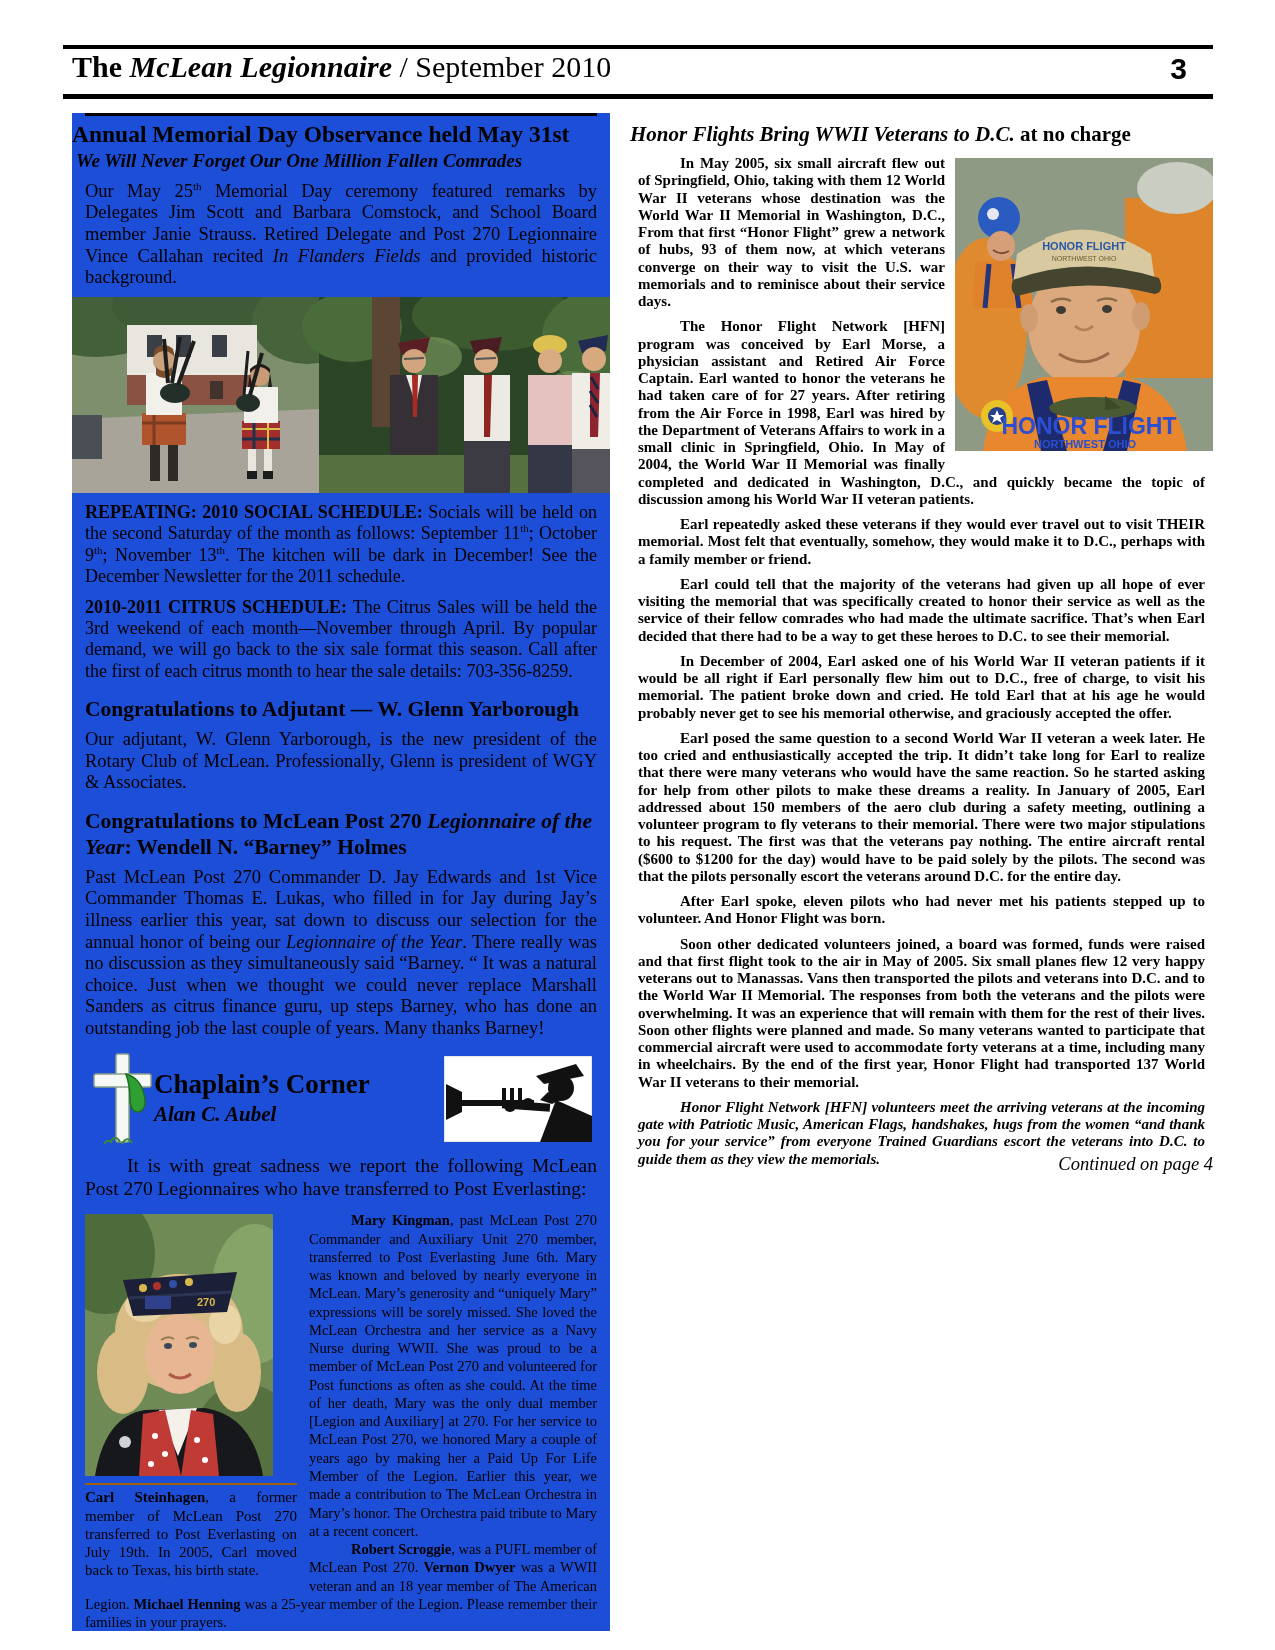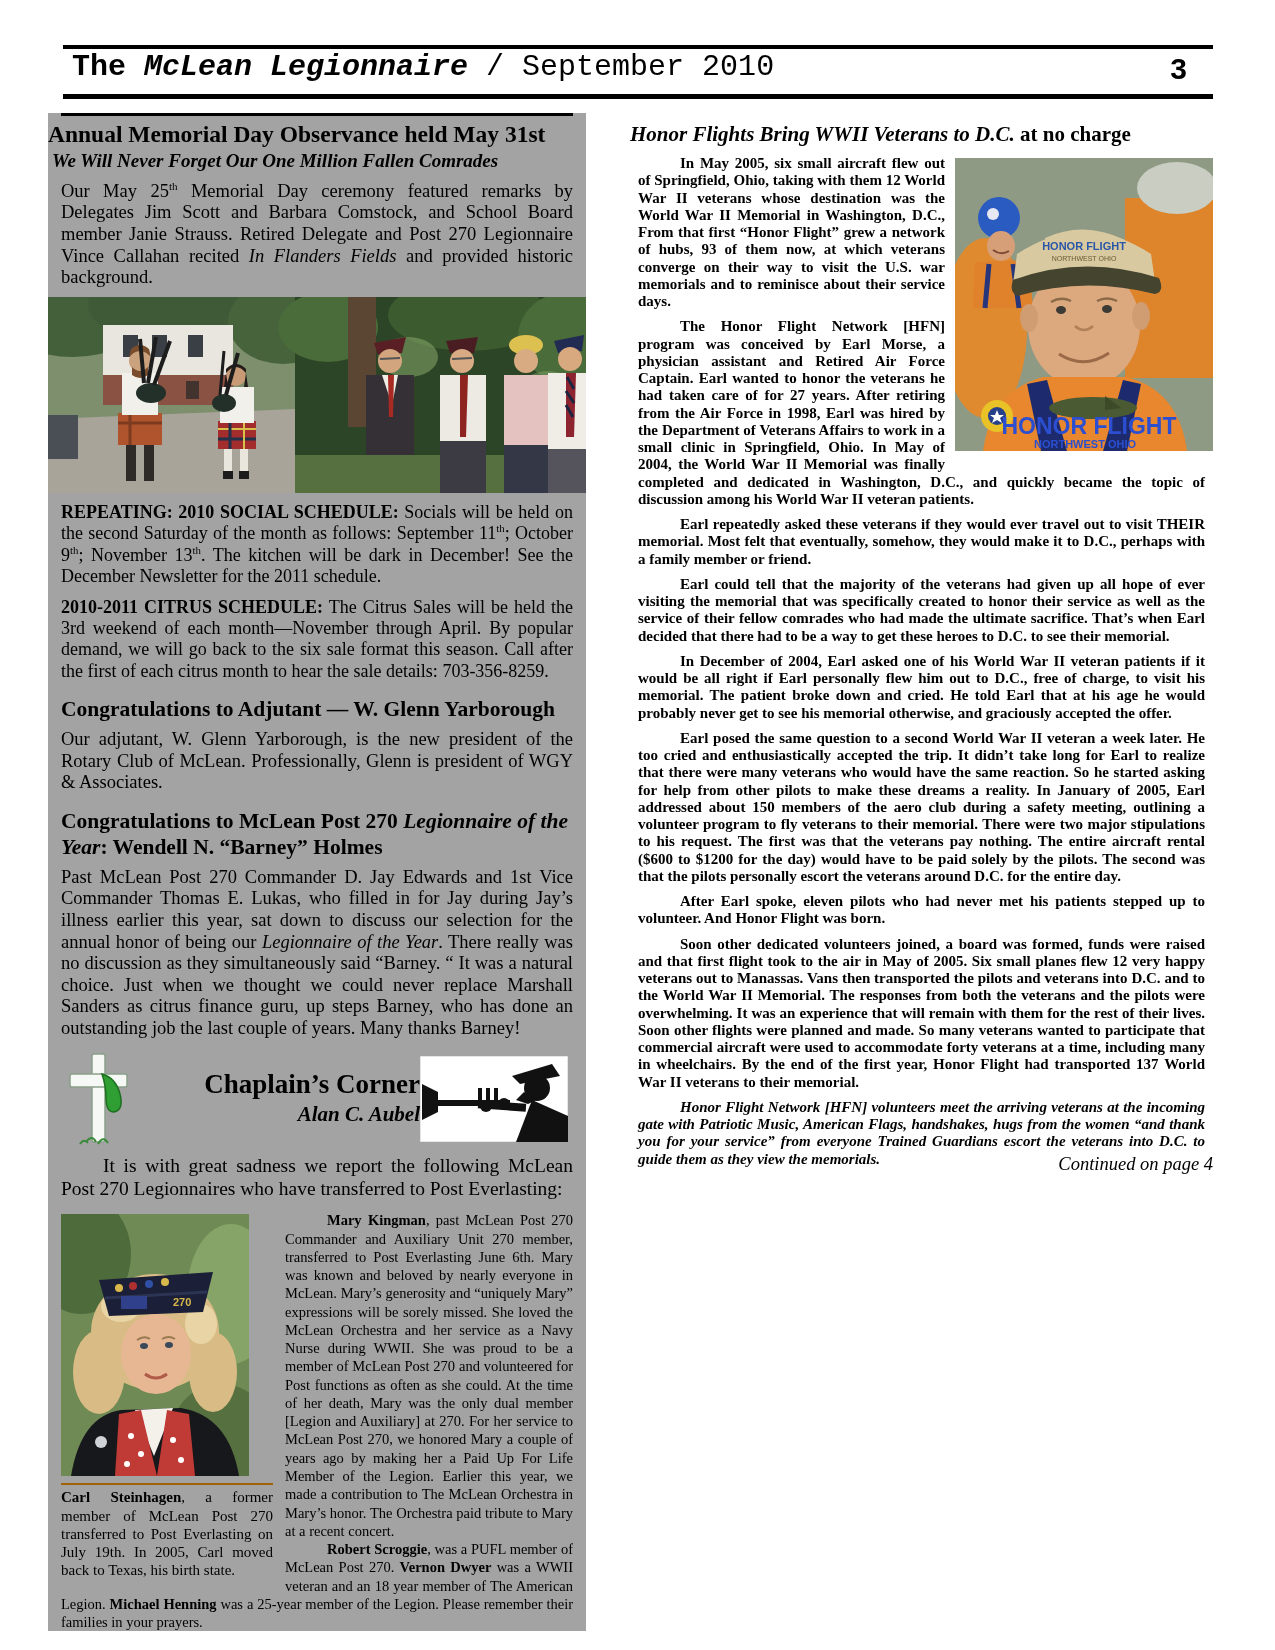--- a/index.html
+++ b/index.html
@@ -1,38 +1,38 @@
 <!DOCTYPE html>
 <html><head>
 <meta charset="utf-8">
 <style>
   html,body{margin:0;padding:0;background:#888;}
   #page{position:relative;width:1275px;height:1650px;background:#ffffff;margin:0 auto;
         font-family:"Liberation Serif","DejaVu Serif",serif;color:#000;overflow:hidden;}
   .rule{position:absolute;left:63px;width:1150px;background:#000;}
   #rule-top{top:45px;height:4px;}
   #rule-bottom{top:94px;height:5px;}
-  #masthead{position:absolute;left:72px;top:50px;font-family:Liberation Mono, monospace;font-size:30px;}
+  #masthead{position:absolute;left:72px;top:50px;font-family:Liberation Serif, serif;font-size:30px;}
   #masthead .mh-b{font-weight:700;}
   #masthead .mh-bi{font-weight:700;font-style:italic;}
   #page-num{position:absolute;right:88px;top:52px;font-family:"Liberation Sans",sans-serif;font-size:30px;font-weight:700;}
 
   
-  #left-col{position:absolute;left:48px;top:113px;width:538px;min-height:1500px;background:#a3a3a3;}
+  #left-col{position:absolute;left:72px;top:113px;width:538px;min-height:1500px;background:#1d4ed8;}
   .lc-pad{margin-left:13px;margin-right:13px;}
   #lc-toprule{border-top:3px solid #000;margin:0 13px;padding-top:5px;}
   .mem-title{font-size:23.5px;font-weight:700;margin:0;line-height:1.15;}
   .mem-sub{font-size:19px;font-weight:700;font-style:italic;margin:2px 4px 0;line-height:1.2;}
   .mem-body{font-size:18.5px;line-height:1.17;text-align:justify;margin:8px 13px;}
   .photo-strip{display:block;width:538px;height:196px;margin:2px 0 6px;}
   .schedule{font-size:18px;line-height:1.19;text-align:justify;margin:9px 13px;}
   .sect-head{font-size:21.5px;font-weight:700;margin:15px 13px 6px;line-height:1.2;}
   .sect-body{font-size:18.5px;line-height:1.17;text-align:justify;margin:0 13px 6px;}
   .chap-row{display:flex;align-items:center;justify-content:space-between;margin:10px 18px 2px;}
-  .chap-center{flex:1;text-align:right;}
+  .chap-center{flex:1;text-align:left;}
   .chap-title{font-size:27px;font-weight:700;line-height:1.1;margin:0;}
   .chap-name{font-size:21px;font-weight:700;font-style:italic;margin:2px 0 0;}
   .intro{font-size:19.5px;line-height:1.22;text-align:justify;text-indent:42px;margin:6px 13px 10px;}
   .obit{margin:0 13px;overflow:hidden;}
   .obit-photo-wrap{float:left;width:212px;margin:3px 12px 2px 0;}
   .obit-photo{display:block;width:188px;height:262px;}
   .obit-caption{font-size:15px;line-height:1.22;text-align:justify;border-top:2px solid #a16207;padding-top:3px;margin-top:7px;}
   .obit-text p{font-size:14.5px;line-height:1.26;text-align:justify;text-indent:42px;margin:0;}
 
   

